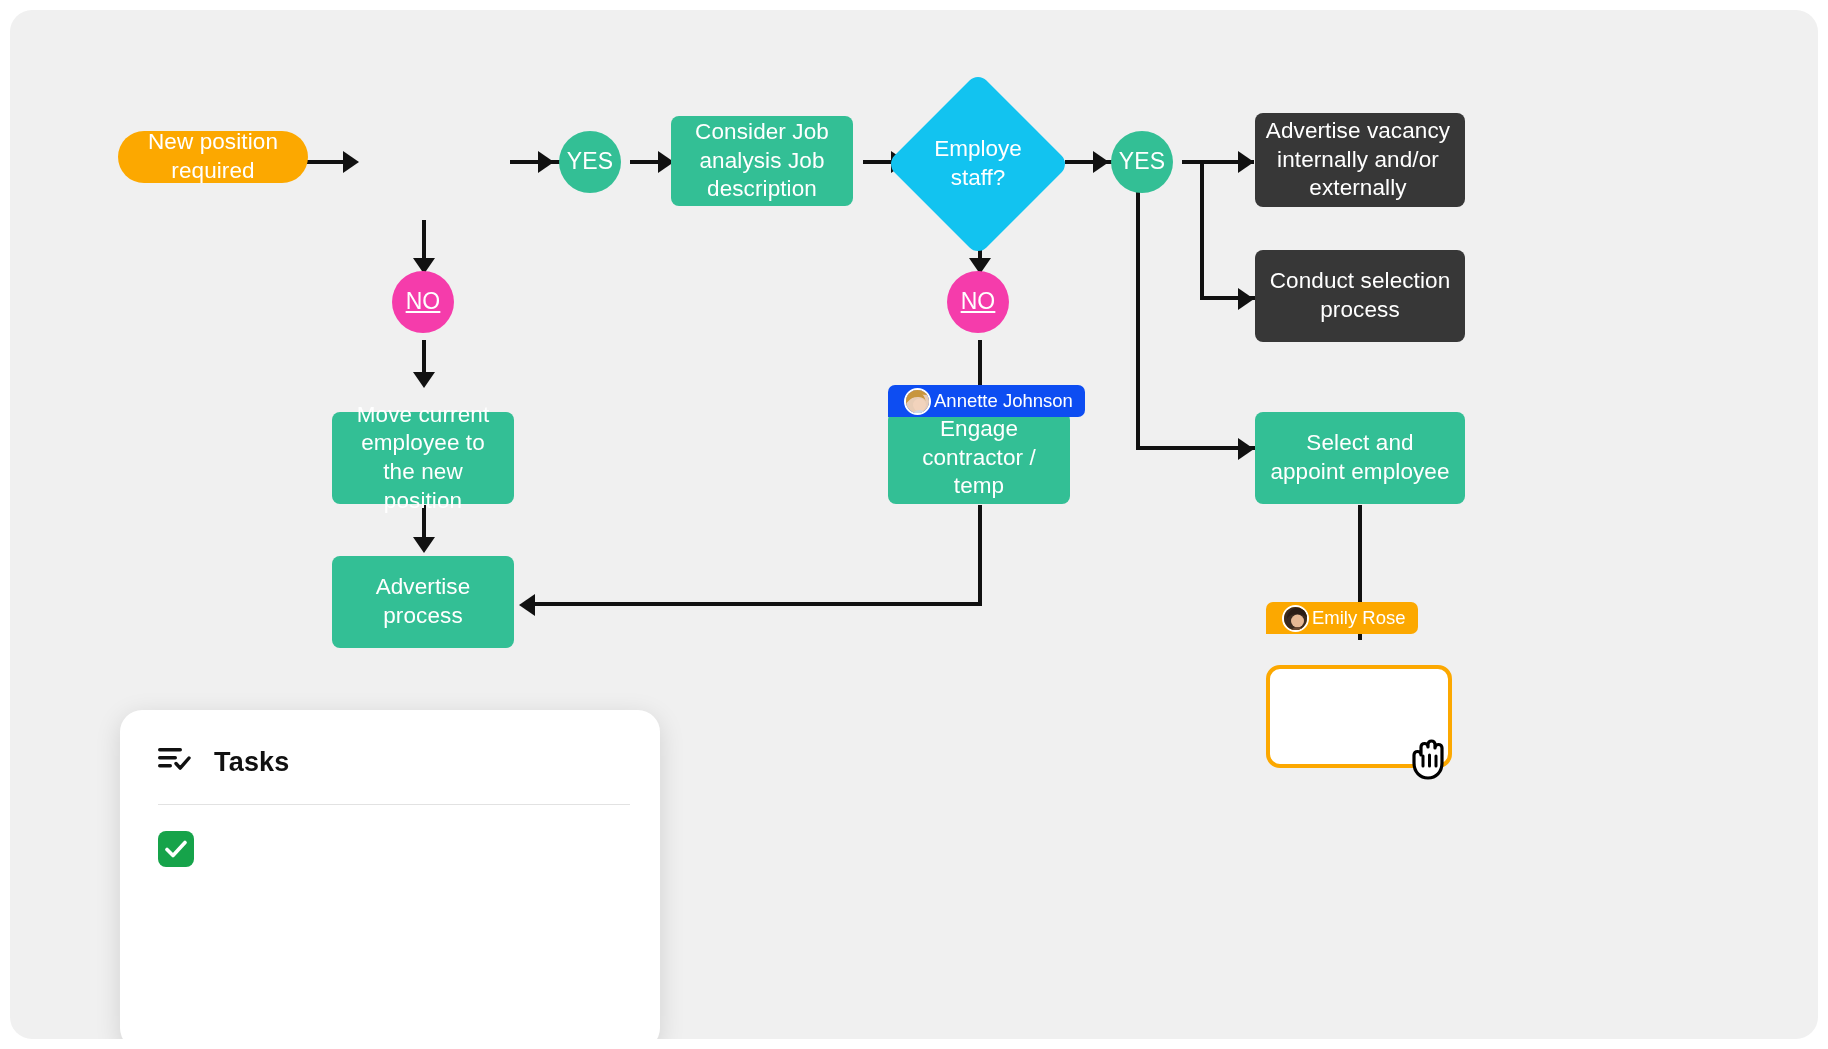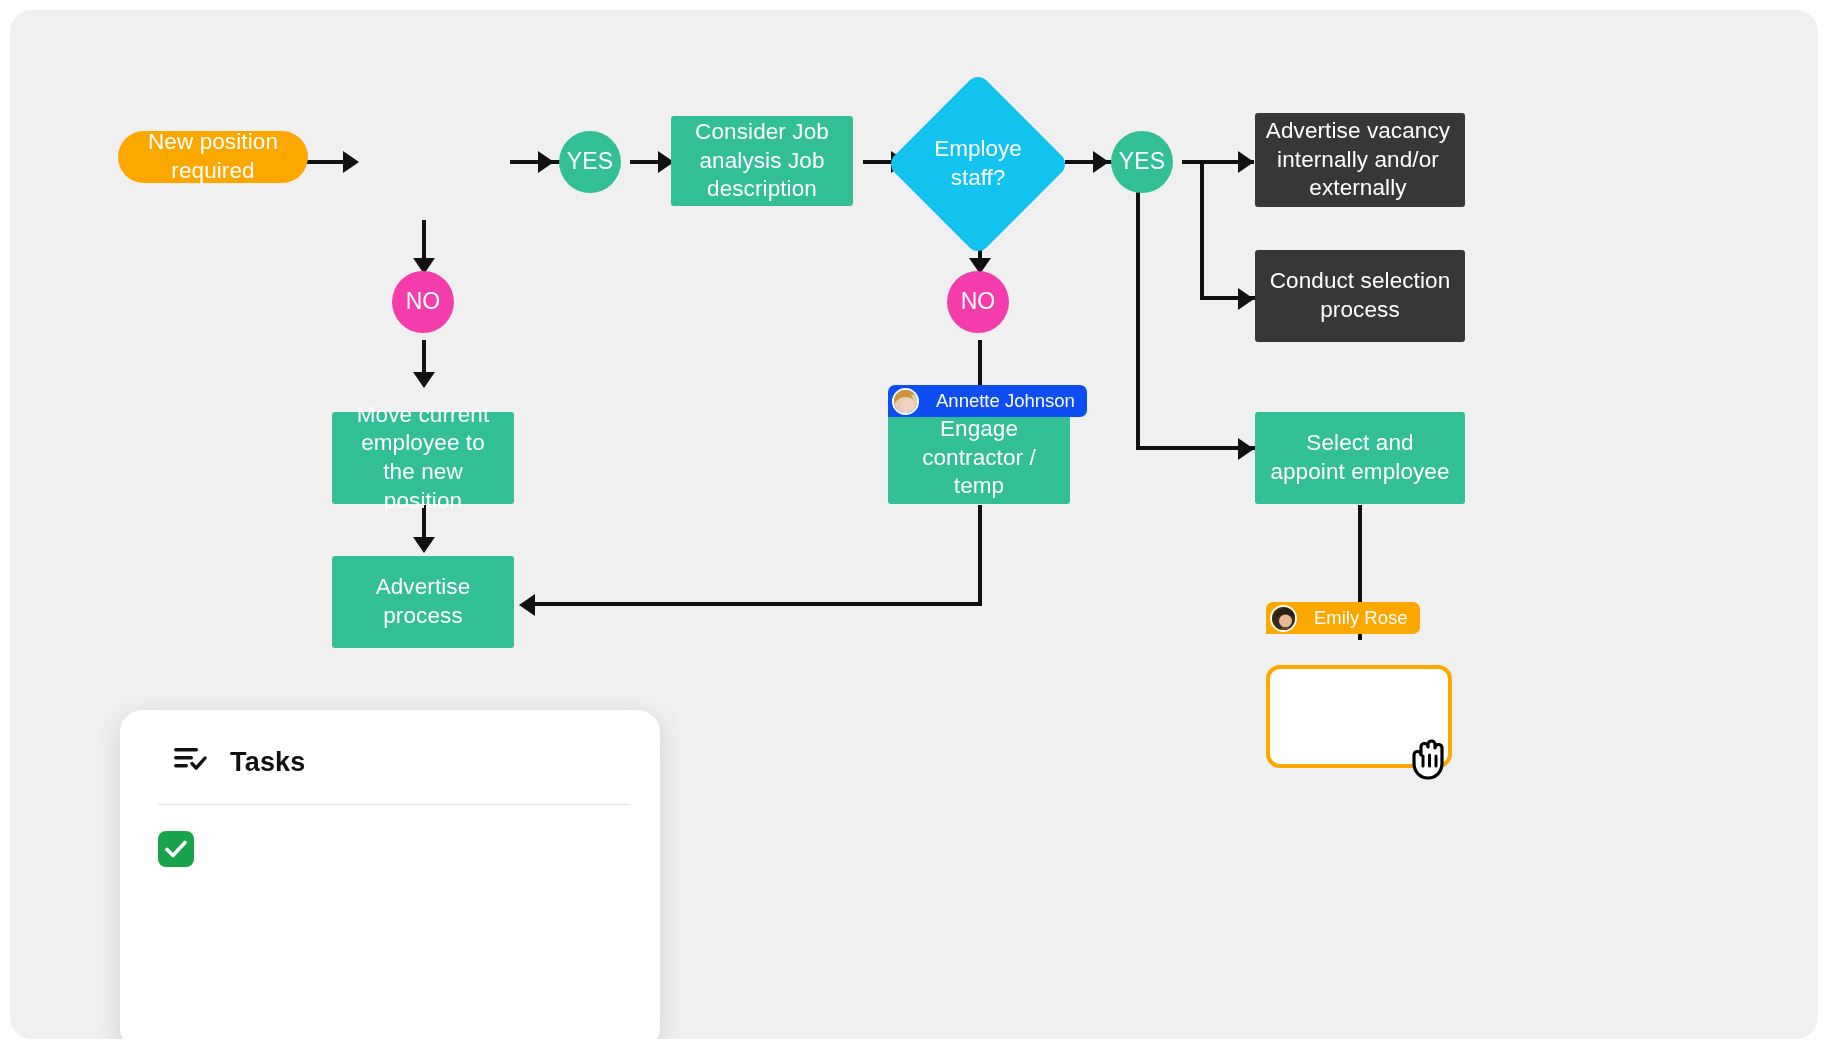--- a/index.html
+++ b/index.html
@@ -19,28 +19,28 @@
   }
   .node {
     position: absolute;
     display: flex; align-items: center; justify-content: center;
     text-align: center;
     color: #ffffff;
     line-height: 1.27;
     letter-spacing: .1px;
   }
   
-  .box { border-radius: 3px; font-size: 22.5px; padding: 6px 14px; }
+  .box { border-radius: 8px; font-size: 22.5px; padding: 6px 14px; }
   .box.teal   { background: #33bf95; }
   .box.dark   { background: #373737; }
   .pill       { border-radius: 40px; background: #fca800; font-size: 22.5px; }
   
   .circle { border-radius: 50%; font-size: 23px; }
   .circle.yes { background: #33bf95; }
-  .circle.no  { background: #f53cab; }
+  .circle.no  { background: #f53cab; text-decoration: underline; }
   
   .diamond-wrap { position:absolute; }
   .diamond-shape {
     position:absolute; inset:0; background:#12c3f0;
     transform: rotate(45deg); border-radius: 12px;
   }
   .diamond-label {
     position:absolute; inset:0; display:flex; align-items:center;
     justify-content:center; color:#fff; font-size:22.5px; text-align:center;
     line-height:1.27; z-index:2;
@@ -48,43 +48,43 @@
   
   .ln { position:absolute; background:#111111; }
   .lnh { height:4px; }
   .lnv { width:4px; }
   .arrow { position:absolute; width:0; height:0; }
   .arrow.r { border-top:11px solid transparent; border-bottom:11px solid transparent; border-left:16px solid #111; }
   .arrow.l { border-top:11px solid transparent; border-bottom:11px solid transparent; border-right:16px solid #111; }
   .arrow.d { border-left:11px solid transparent; border-right:11px solid transparent; border-top:16px solid #111; }
   
   .collab-label {
-    position:absolute; display:flex; align-items:center; gap:17px;
-    height:32px; padding:0 12px 0 4px; border-radius:7px 7px 7px 0;
+    position:absolute; display:flex; align-items:center; gap:3px;
+    height:32px; padding:0 12px 0 16px; border-radius:7px 7px 7px 0;
     color:#fff; font-size:18.5px; white-space:nowrap; z-index:20;
   }
   .collab-label.blue   { background:#0d4df2; }
   .collab-label.orange { background:#fca800; }
   .avatar {
     width:27px; height:27px; border-radius:50%;
     border:2px solid #fff; overflow:hidden; flex:0 0 auto;
     display:block;
   }
   .selbox {
     position:absolute; border:4px solid #fca800; border-radius:14px;
     background:#ffffff; z-index:15;
   }
   .grab-cursor { position:absolute; z-index:30; }
   
   #tasks-panel {
     position:absolute; background:#fff; border-radius:22px;
     box-shadow: 0 6px 26px rgba(0,0,0,.13);
     z-index:40;
   }
-  .tasks-head { display:flex; align-items:center; gap:22px; padding:36px 20px 0 38px;margin-left:16px; }
+  .tasks-head { display:flex; align-items:center; gap:22px; padding:36px 20px 0 38px; }
   .tasks-title { font-size:27px; font-weight:bold; color:#111; letter-spacing:.2px; }
   .tasks-divider { height:1px; background:#e2e2e2; margin:26px 30px 0 38px; }
   .task-row { display:flex; align-items:flex-start; gap:22px; padding:26px 40px 0 38px; }
   .task-check {
     width:36px; height:36px; border-radius:8px; background:#16a34a;
     flex:0 0 auto; display:flex; align-items:center; justify-content:center;
   }
   .task-text {
     font-size:22px; color:#6b6b6b; text-decoration:line-through;
     line-height:1.4; max-width:400px;

